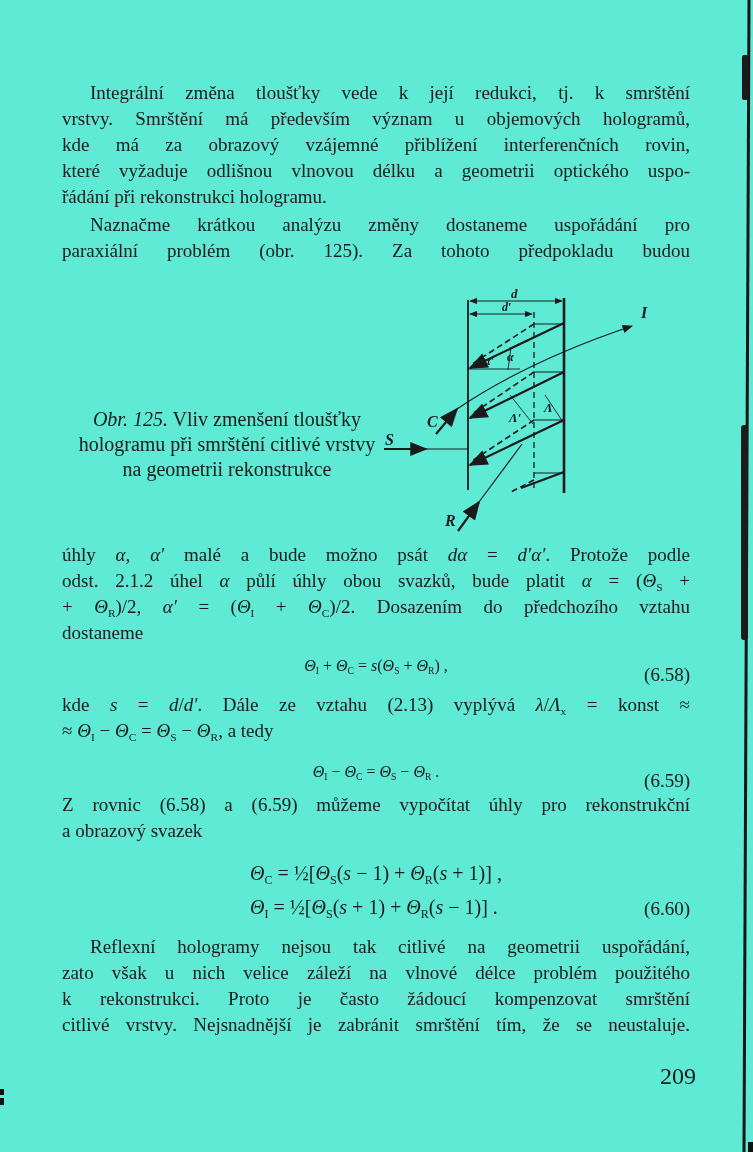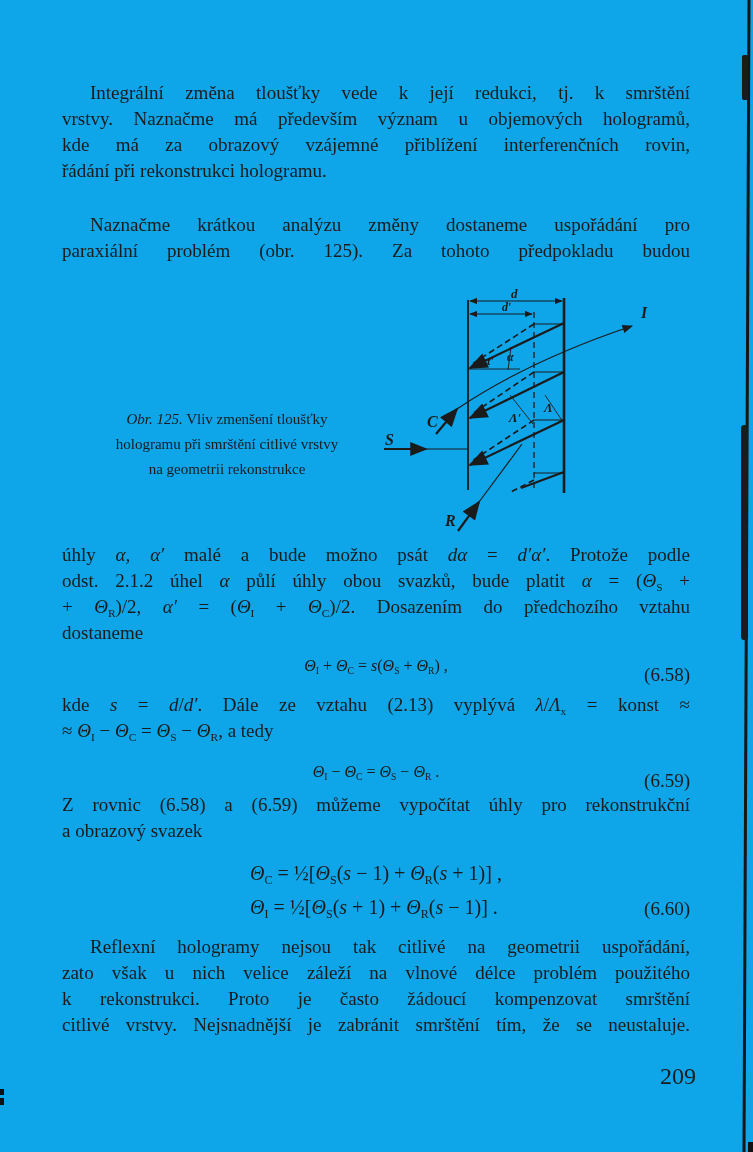--- a/index.html
+++ b/index.html
@@ -1,29 +1,29 @@
 <!DOCTYPE html>
 <html><head>
 <meta charset="utf-8">
 <style>
   html,body{margin:0;padding:0;}
   body{background:#777;}
   .page{
-    position:relative;width:753px;height:1152px;background:#0ea5e9;
+    position:relative;width:753px;height:1152px;background:#5eead4;
     overflow:hidden;color:#1b1b1b;
     font-family:"Liberation Serif","DejaVu Serif",serif;
   }
   .blk{position:absolute;left:62px;width:628px;}
   .line{font-size:19px;line-height:26px;height:26px;text-align:justify;text-align-last:justify;}
   .line.last{text-align-last:left;}
   .line.ind{text-indent:28px;}
   sub{font-size:0.6em;font-style:normal;line-height:0;position:relative;top:0.32em;vertical-align:baseline;}
   i.v{font-style:italic;}
   .caption{position:absolute;left:62px;top:407px;width:330px;text-align:center;}
-  .cap-line{font-size:15px;line-height:25px;}
+  .cap-line{font-size:20px;line-height:25px;}
   .eq{position:absolute;left:62px;width:628px;text-align:center;}
   .eq-body{display:inline-block;font-size:16px;line-height:28px;}
   .eq-num{position:absolute;right:0;top:12px;font-size:19px;}
   .eq-body2{display:inline-block;}
   .eq-line{font-size:20px;line-height:34px;text-align:left;}
   .pagenum{position:absolute;left:68px;width:628px;top:1063px;text-align:right;font-size:24px;}
   .fig{position:absolute;left:378px;top:283px;width:335px;height:260px;}
   .fig text{font-style:italic;font-weight:bold;font-family:"Liberation Serif","DejaVu Serif",serif;fill:#1b1b1b;}
   .edge-right{position:absolute;left:745px;top:-4px;width:3px;height:1160px;background:#161616;transform:rotate(0.25deg);}
   .smudge-a{position:absolute;left:742px;top:55px;width:6px;height:45px;background:#1b1b1b;border-radius:2px;}
@@ -39,22 +39,23 @@
 
   <div class="edge-right"></div>
   <div class="smudge-a"></div>
   <div class="smudge-b"></div>
   <div class="bmark-a"></div>
   <div class="bmark-b"></div>
   <div class="bmark-c"></div>
 
   <div class="blk" style="top:80px">
     <div class="line ind">Integrální změna tloušťky vede k její redukci, tj. k smrštění</div>
-    <div class="line">vrstvy. Naznačme má především význam u objemových hologramů,</div>
+    <div class="line">vrstvy. Smrštění má především význam u objemových hologramů,</div>
     <div class="line">kde má za obrazový vzájemné přiblížení interferenčních rovin,</div>
+    <div class="line">které vyžaduje odlišnou vlnovou délku a geometrii optického uspo-</div>
     <div class="line last">řádání při rekonstrukci hologramu.</div>
   </div>
 
   <div class="blk" style="top:212px">
     <div class="line ind">Naznačme krátkou analýzu změny dostaneme uspořádání pro</div>
     <div class="line">paraxiální problém (obr. 125). Za tohoto předpokladu budou</div>
   </div>
 
   <svg class="fig" viewBox="0 0 335 260">
     <defs>

